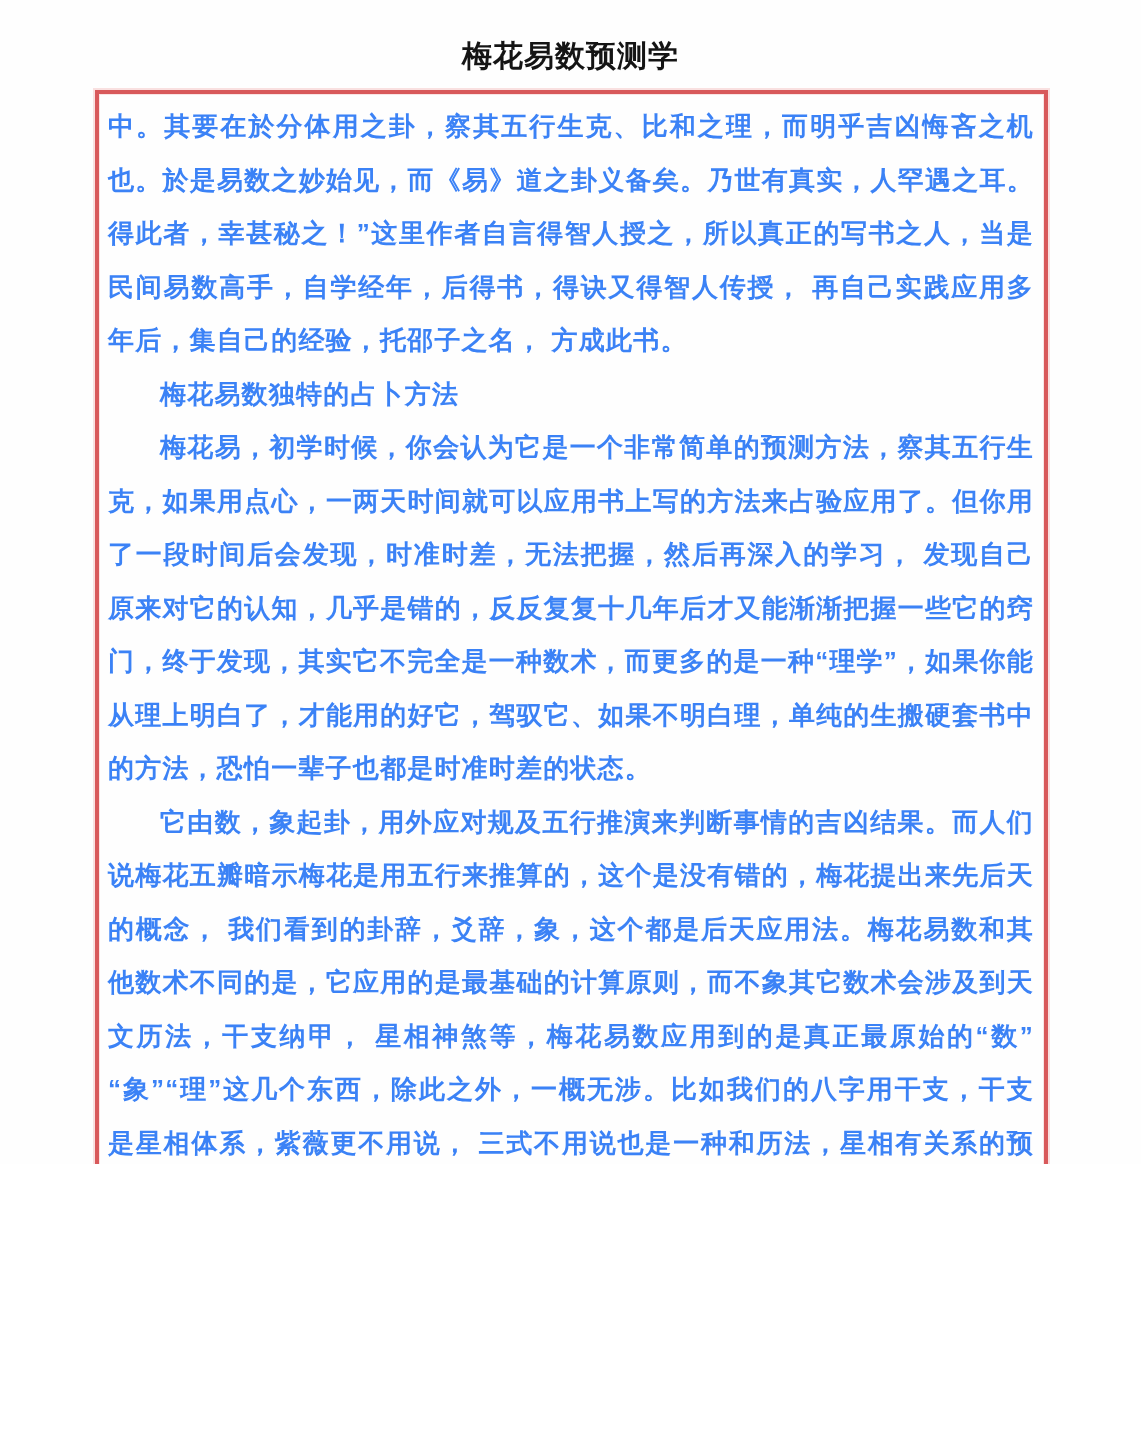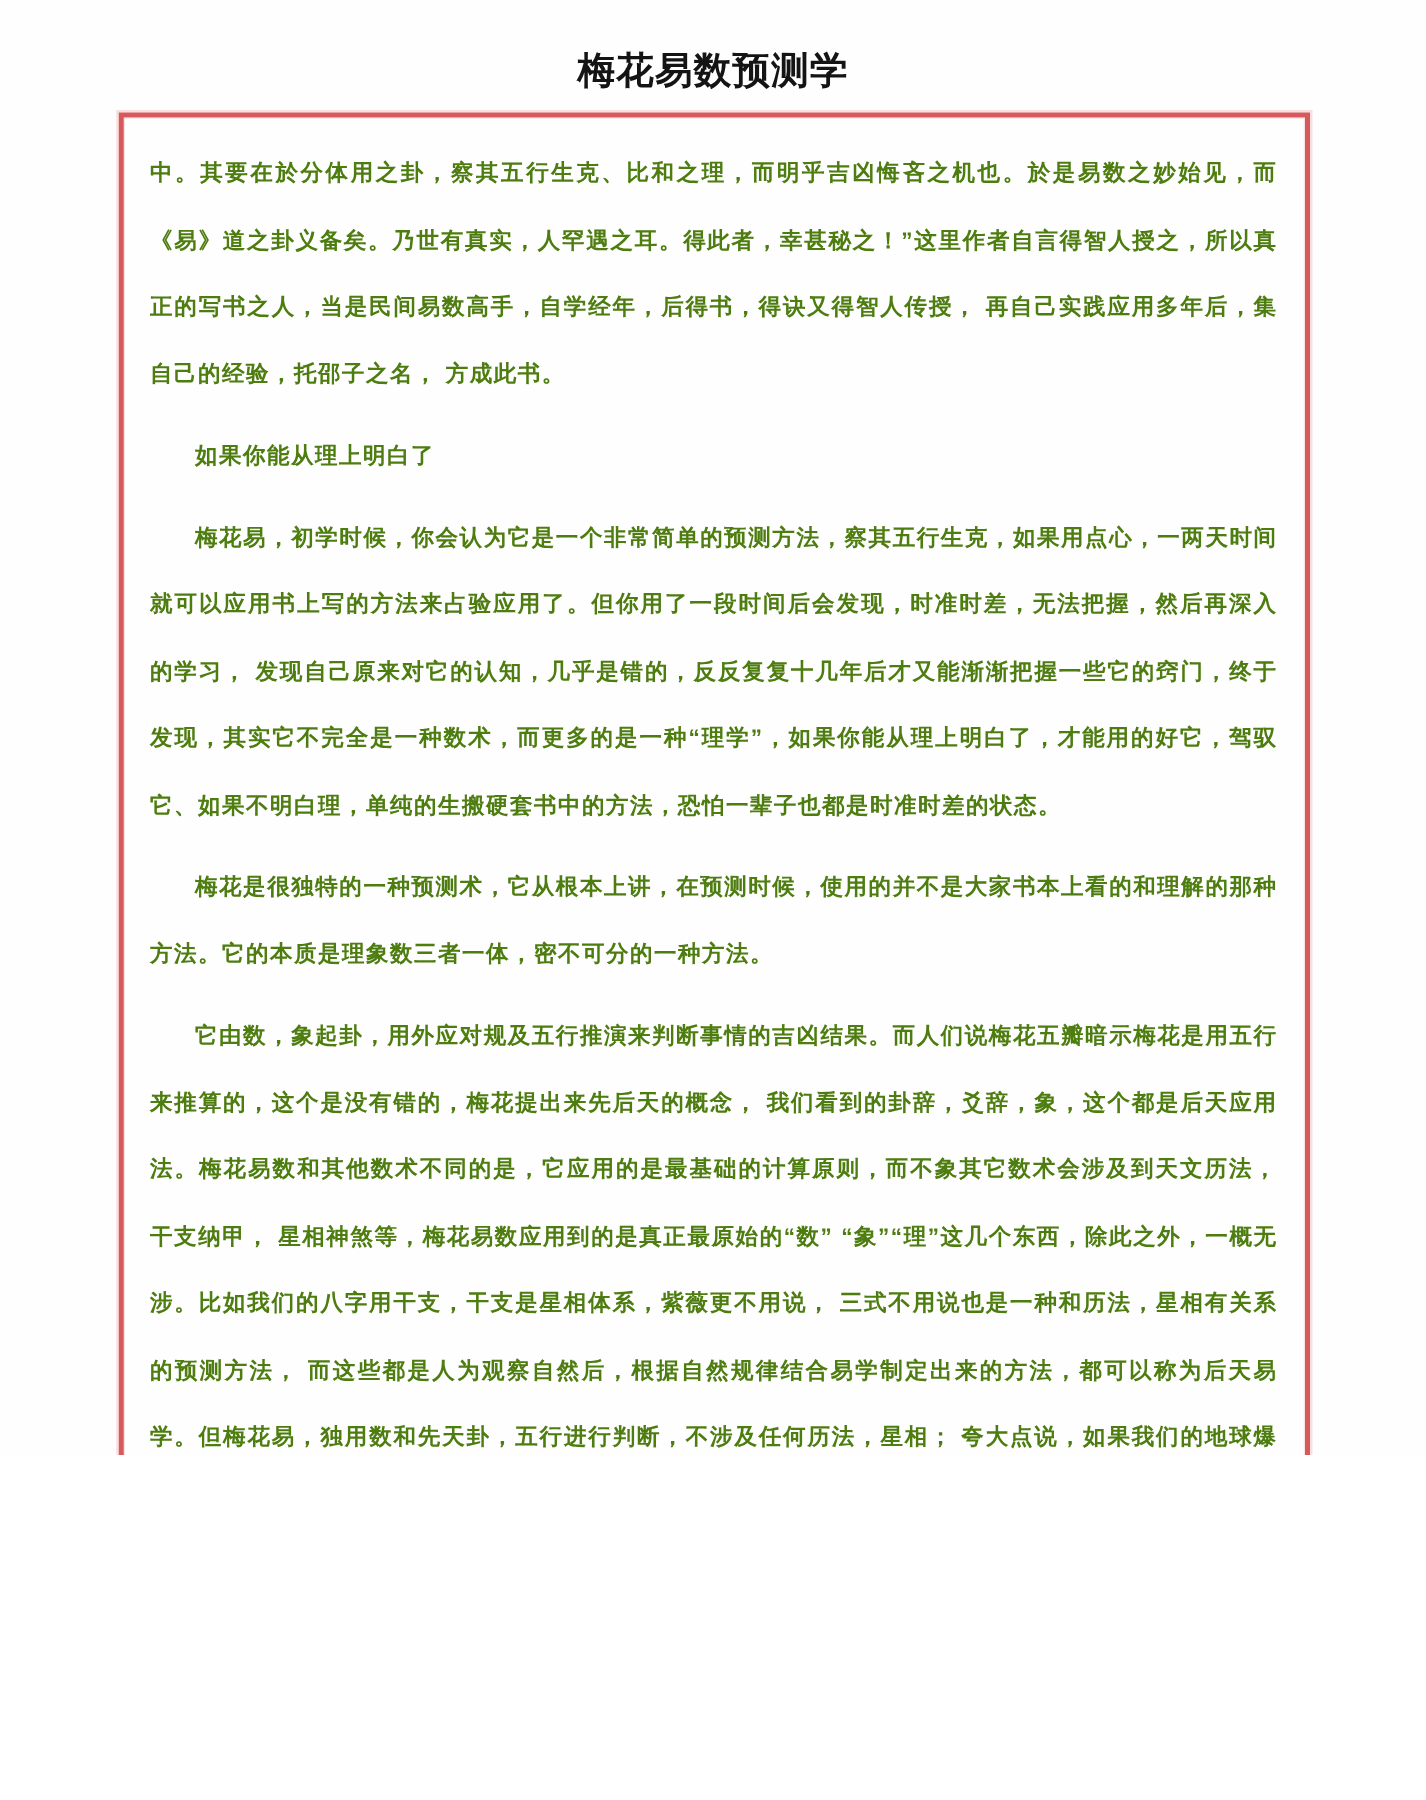--- a/index.html
+++ b/index.html
@@ -32,47 +32,46 @@
     top: 90px;
     width: 953px;
     height: 1347px;
     box-sizing: border-box;
     border: 4px solid #d8595b;
     box-shadow: 0 0 0 2px rgba(241, 168, 168, 0.35), inset 0 0 0 1px rgba(241, 180, 180, 0.35);
     background: #fefefe;
     padding: 6px 10px 0 9px;
   }
   .content-box p {
-    margin: 12px;
-    font-size: 18px;
+    margin: 0;
+    font-size: 26px;
     line-height: 53.5px;
     letter-spacing: 1.2px;
     font-weight: 600;
-    color: #4d7c0f;
+    color: #3b82f6;
     text-align: justify;
     text-justify: inter-ideograph;
   }
   .content-box p.indent {
     text-indent: 2em;
   }
 </style>
 </head>
 <body>
 
 <div class="page">
 
   <div class="page-title">梅花易数预测学</div>
 
   <div class="content-box">
 
     <p>中。其要在於分体用之卦，察其五行生克、比和之理，而明乎吉凶悔吝之机也。於是易数之妙始见，而《易》道之卦义备矣。乃世有真实，人罕遇之耳。得此者，幸甚秘之！”这里作者自言得智人授之，所以真正的写书之人，当是民间易数高手，自学经年，后得书，得诀又得智人传授， 再自己实践应用多年后，集自己的经验，托邵子之名， 方成此书。</p>
 
-    <p class="indent">如果你能从理上明白了</p>
+    <p class="indent">梅花易数独特的占卜方法</p>
 
     <p class="indent">梅花易，初学时候，你会认为它是一个非常简单的预测方法，察其五行生克，如果用点心，一两天时间就可以应用书上写的方法来占验应用了。但你用了一段时间后会发现，时准时差，无法把握，然后再深入的学习， 发现自己原来对它的认知，几乎是错的，反反复复十几年后才又能渐渐把握一些它的窍门，终于发现，其实它不完全是一种数术，而更多的是一种“理学”，如果你能从理上明白了，才能用的好它，驾驭它、如果不明白理，单纯的生搬硬套书中的方法，恐怕一辈子也都是时准时差的状态。</p>
 
-    <p class="indent">梅花是很独特的一种预测术，它从根本上讲，在预测时候，使用的并不是大家书本上看的和理解的那种方法。它的本质是理象数三者一体，密不可分的一种方法。</p>
 
     <p class="indent">它由数，象起卦，用外应对规及五行推演来判断事情的吉凶结果。而人们说梅花五瓣暗示梅花是用五行来推算的，这个是没有错的，梅花提出来先后天的概念， 我们看到的卦辞，爻辞，象，这个都是后天应用法。梅花易数和其他数术不同的是，它应用的是最基础的计算原则，而不象其它数术会涉及到天文历法，干支纳甲， 星相神煞等，梅花易数应用到的是真正最原始的“数” “象”“理”这几个东西，除此之外，一概无涉。比如我们的八字用干支，干支是星相体系，紫薇更不用说， 三式不用说也是一种和历法，星相有关系的预测方法， 而这些都是人为观察自然后，根据自然规律结合易学制定出来的方法，都可以称为后天易学。但梅花易，独用数和先天卦，五行进行判断，不涉及任何历法，星相； 夸大点说，如果我们的地球爆炸了，其它数术是不会存在的，因为关键点没有了，原来建立的体系都没办法应用了，就如紫微斗数，过去的方法在现在应用时候已经有了误差，因为当时建立紫薇斗数观察坐标时，大概是处于河南，而现在的星体纬度有了变化，测算时候的地域也有了不同，所以产生了偏差。而奇门，因为历法关系，也产生了如到底是用拆补还是置润的学术争论，就连八字，都需要校对地方时后再进行演算，这些都是因为原来设置这个体系时的参照物在现代已经发生了变化，所以产生了误差和大家的争执。而梅花易不会，地球爆炸了，都不影响它的使用，因为它的方法是最本质的，所以叫先天易学！</p>
 
   </div>
 
 </div>
 
 </body></html>

